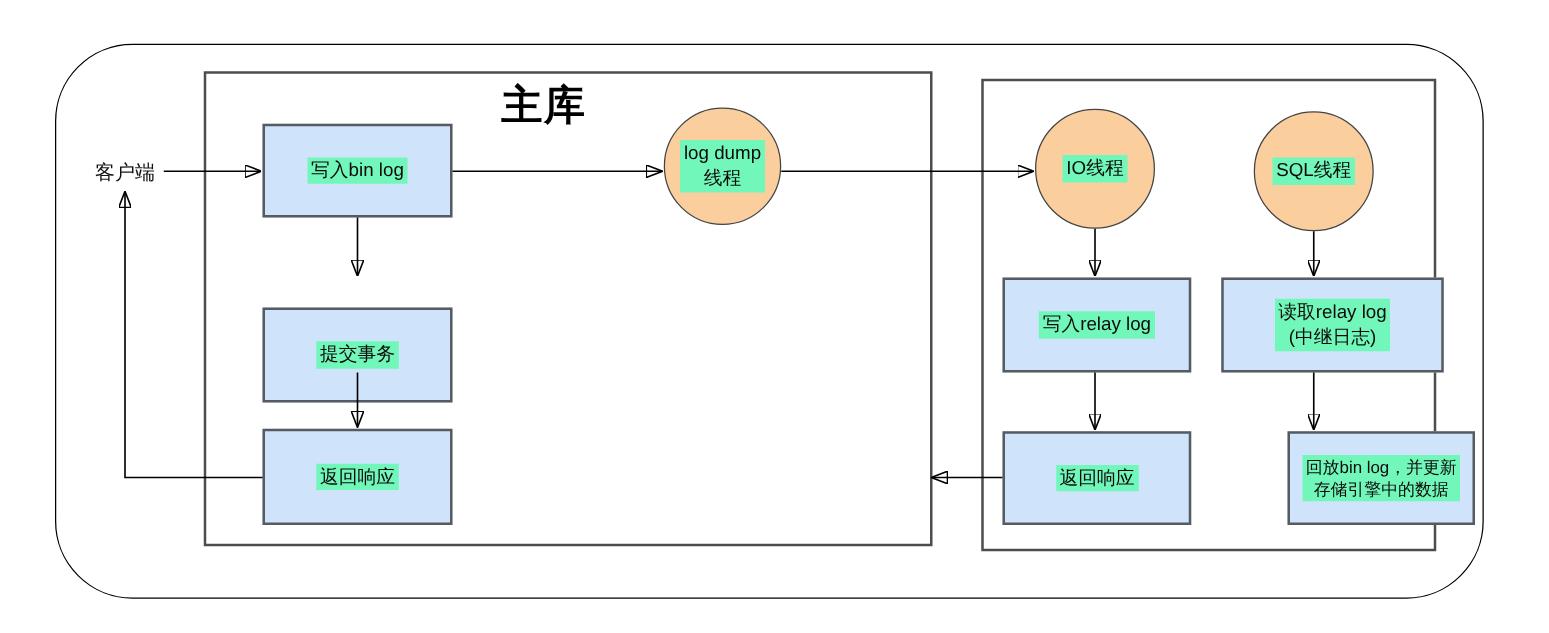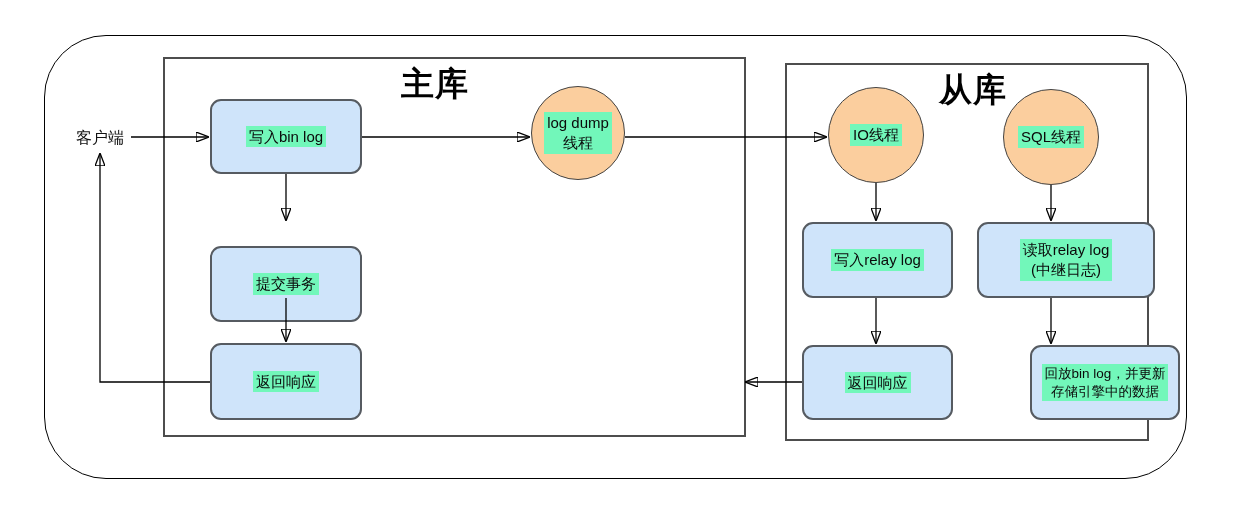--- a/index.html
+++ b/index.html
@@ -17,21 +17,20 @@
   .zone-title{
     position:absolute;font-size:33px;font-weight:bold;color:#000;
     text-align:center;letter-spacing:1px;
   }
   .client-label{
     position:absolute;font-size:16px;color:#111;text-align:center;font-family:Liberation Serif, serif;
   }
   .node{
     position:absolute;display:flex;align-items:center;justify-content:center;
     box-sizing:border-box;
-    border-radius:11px;
   }
   .rect{
     background:var(--node-fill);border:2px solid var(--node-border);
   }
   .circle{
     background:var(--circle-fill);border:1.6px solid var(--circle-border);
     border-radius:50%;
   }
   .hl{
     display:inline-block;background:var(--highlight);padding:1px 3px;
@@ -48,21 +47,20 @@
 <div class="stage">
 
   <div class="outer"></div>
 
   <div class="client-label" style="left:70px;top:128px;width:60px;">客户端</div>
 
   <div class="zone" style="left:163px;top:57px;width:579px;height:376px;"></div>
   <div class="zone-title" style="left:375px;top:62px;width:120px;">主库</div>
 
   <div class="zone" style="left:785px;top:63px;width:360px;height:374px;"></div>
-  <div class="zone-title" style="left:913px;top:68px;width:120px;">从库</div>
 
   <div class="node rect" style="left:210px;top:99px;width:152px;height:75px;">
     <span class="hl">写入bin log</span>
   </div>
   <div class="node rect" style="left:210px;top:222px;width:152px;height:76px;margin-top:24px;">
     <span class="hl">提交事务</span>
   </div>
   <div class="node rect" style="left:210px;top:343px;width:152px;height:77px;">
     <span class="hl">返回响应</span>
   </div>

